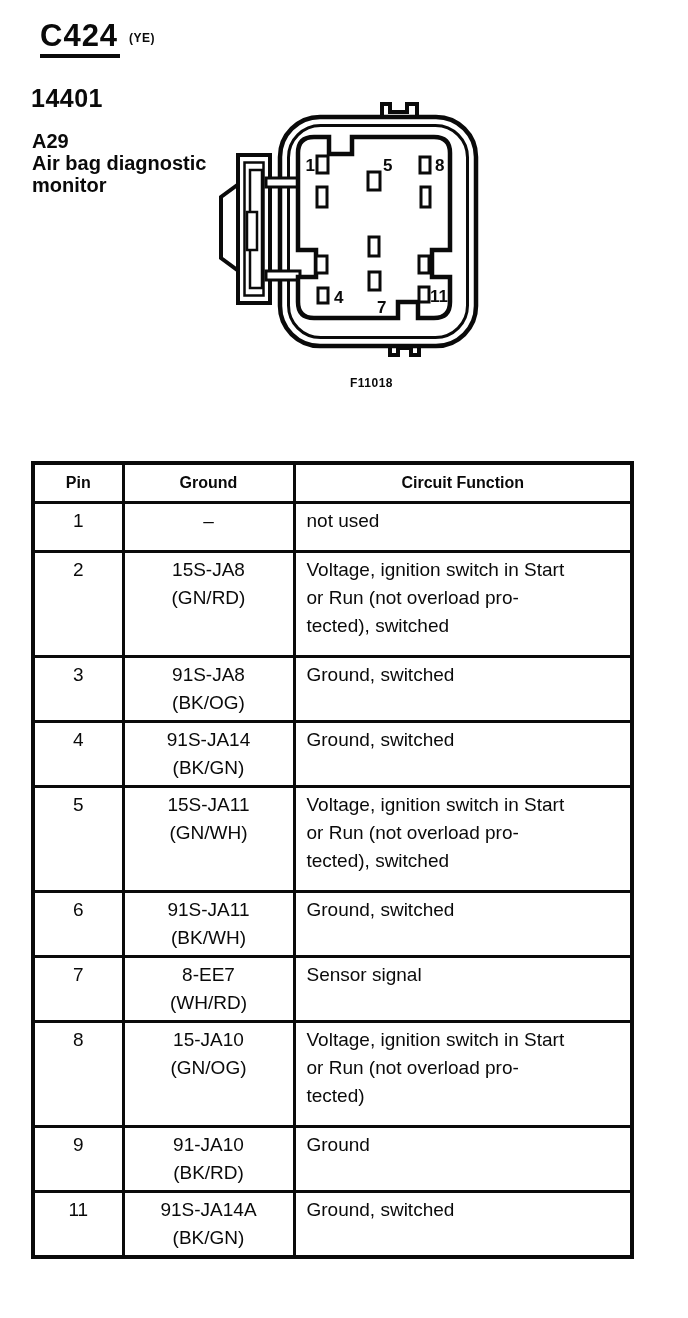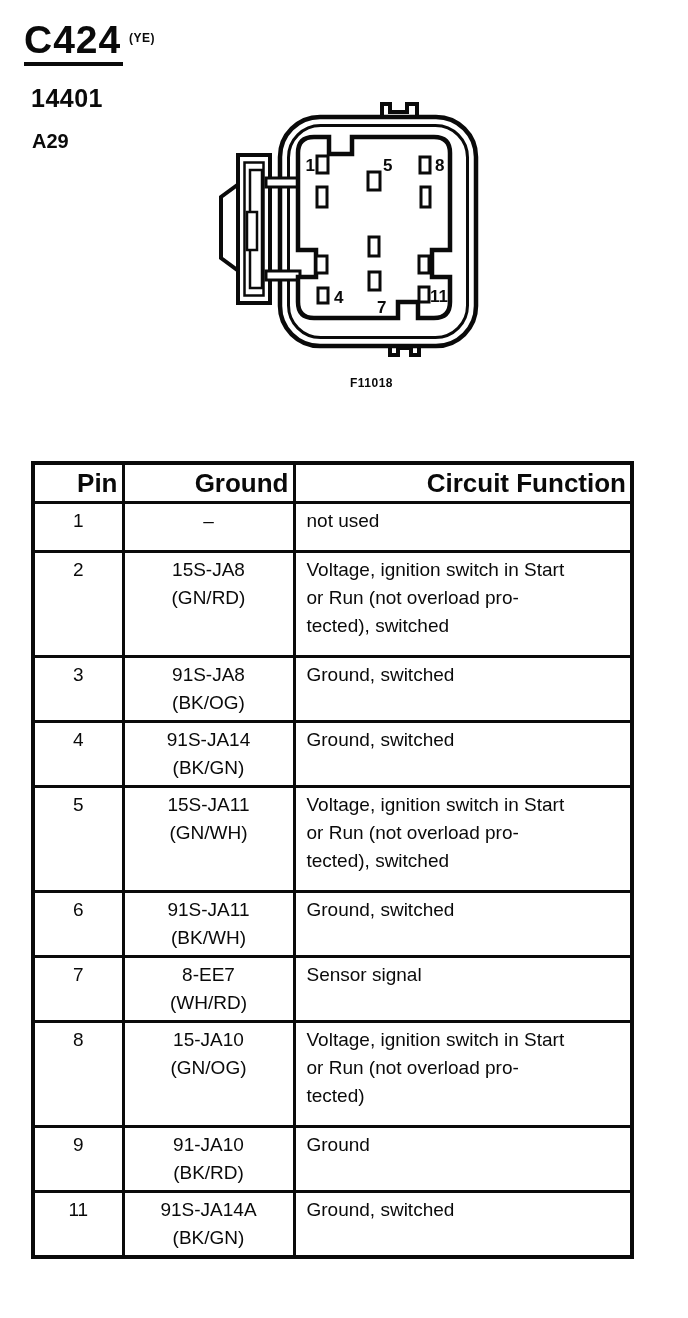--- a/index.html
+++ b/index.html
@@ -8,22 +8,22 @@
     width:688px; height:1318px;
     font-family:"Liberation Sans", sans-serif;
     color:#0a0a0a;
     position:relative;
     overflow:hidden;
   }
   .page { position:relative; width:688px; height:1318px; background:#fff; }
 
   
   .connector-id {
-    position:absolute; left:24px; top:20px;
-    font-size:39px; font-weight:bold; letter-spacing:1px;
+    position:absolute; left:40px; top:20px;
+    font-size:31px; font-weight:bold; letter-spacing:1px;
     border-bottom:4px solid #0a0a0a; padding:0 2px 3px 0;
     line-height:1.0;
   }
   .color-code {
     position:absolute; left:129px; top:31px;
     font-size:12px; font-weight:bold; letter-spacing:0.5px;
   }
   .part-number {
     position:absolute; left:31px; top:84px;
     font-size:25px; font-weight:bold; letter-spacing:0.5px;
@@ -45,38 +45,40 @@
   table.pin-table {
     position:absolute; left:31px; top:461px;
     width:603px;
     border-collapse:collapse;
     table-layout:fixed;
     border:4px solid #0a0a0a;
     background:#fff;
   }
   .pin-table th, .pin-table td { border:3px solid #0a0a0a; vertical-align:top; }
   .pin-table th {
-    font-size:26px; font-weight:bold; text-align:right;
+    font-size:16px; font-weight:bold; text-align:center;
     padding:4px 4px; line-height:28px;
   }
   .pin-table td { font-size:19px; line-height:28px; }
   td.c-pin  { text-align:center; padding:3px 4px; }
   td.c-circuit { text-align:center; padding:3px 4px; white-space:pre-line; }
   td.c-func { text-align:left; padding:3px 8px 15px 11px; white-space:pre-line; }
 </style>
 </head>
 <body>
 
 <div class="page">
 
   <div class="connector-id">C424</div>
   <div class="color-code">(YE)</div>
   <div class="part-number">14401</div>
   <div class="component-block">
     <div class="component-id">A29</div>
+    <div class="component-name">Air bag diagnostic
+monitor</div>
   </div>
 
   <svg class="connector-svg" width="272" height="262" viewBox="212 98 272 262" fill="none" stroke="#0a0a0a" stroke-linejoin="miter" stroke-linecap="square">
 
     <path fill="#fff" stroke-width="4" d="M382 122 L382 104 L390 104 L390 112 L407 112 L407 104 L417 104 L417 122"></path>
     <path fill="#fff" stroke-width="4" d="M390 341 L390 355 L398 355 L398 348 L411 348 L411 355 L419 355 L419 341"></path>
 
     <rect x="280" y="117" width="196" height="229" rx="40" fill="#fff" stroke-width="4.5"></rect>
     <rect x="288.5" y="125.5" width="179" height="212" rx="32" stroke-width="3"></rect>
 

